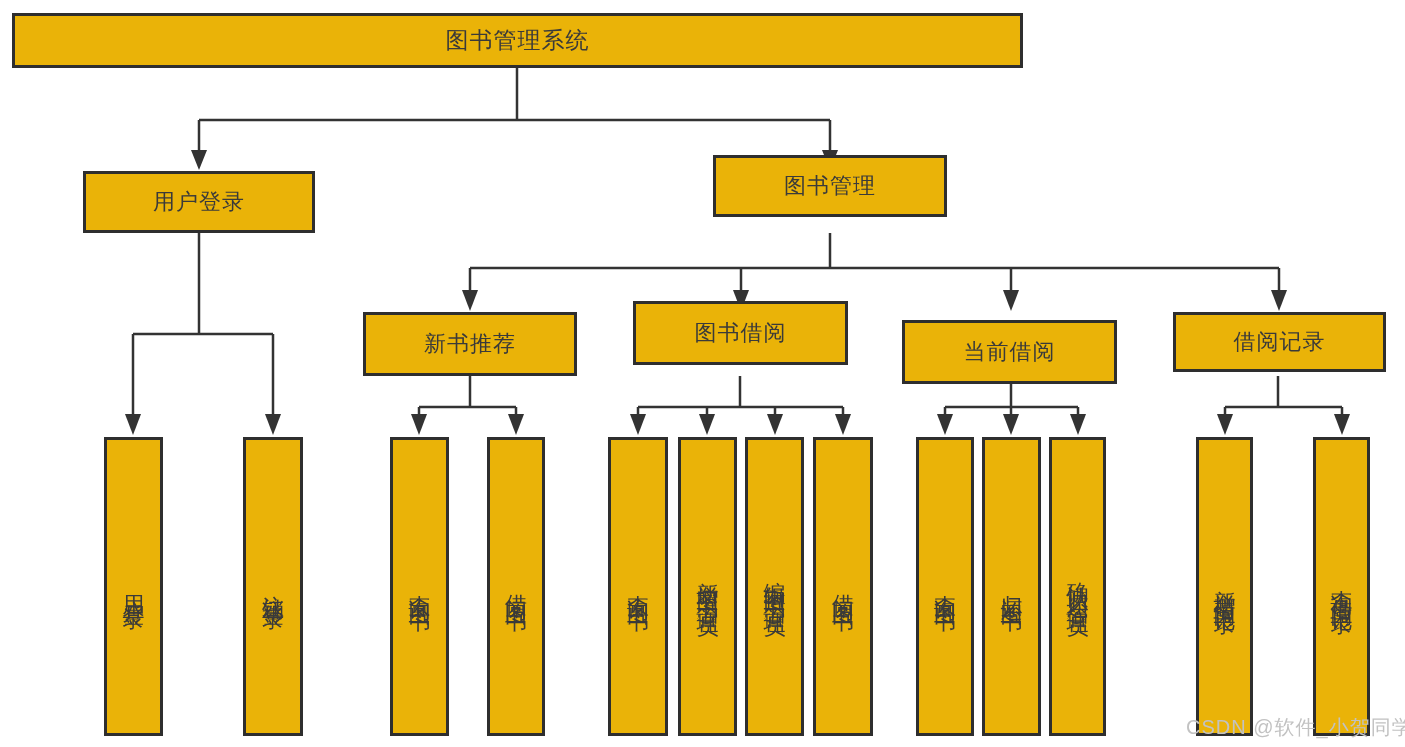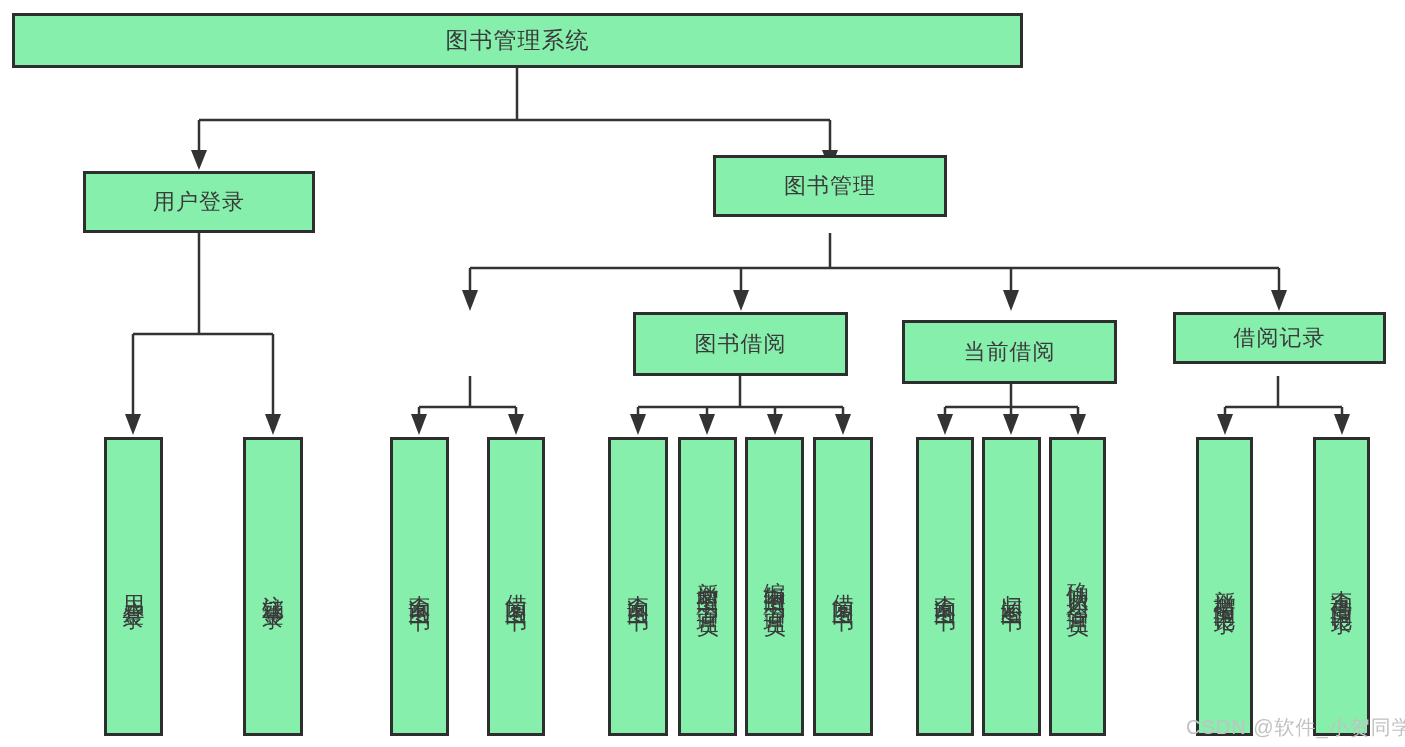--- a/index.html
+++ b/index.html
@@ -17,21 +17,21 @@
     left: 0; top: 0;
     width: 1405px; height: 747px;
     z-index: 1;
   }
   .connectors path { stroke: #333333; stroke-width: 2.5; fill: none; }
   .connectors polygon { fill: #333333; stroke: none; }
   .node {
     position: absolute;
     box-sizing: border-box;
     border: 3px solid #2e2e2e;
-    background: #86efac;
+    background: #eab308;
     display: flex;
     align-items: center;
     justify-content: center;
     color: #3a3a3a;
     z-index: 2;
     text-align: left;
   }
   .hnode { font-size: 22px; letter-spacing: 1px; }
   .root-node { font-size: 23px; }
   .vnode {
@@ -131,23 +131,24 @@
       <path d="M1342,407 V416"></path>
       <polygon points="1334,414 1350,414 1342,435"></polygon>
     </g>
   </svg>
 
   <div class="node hnode root-node" style="left:12px; top:13px; width:1011px; height:55px;">图书管理系统</div>
 
   <div class="node hnode" style="left:83px; top:171px; width:232px; height:62px;">用户登录</div>
   <div class="node hnode" style="left:713px; top:155px; width:234px; height:62px;">图书管理</div>
 
-  <div class="node hnode" style="left:633px; top:312px; width:215px; height:64px;">图书借阅</div>
+  <div class="node hnode" style="left:363px; top:312px; width:214px; height:64px;">新书推荐</div>
+  <div class="node hnode" style="left:633px; top:301px; width:215px; height:64px;">图书借阅</div>
   <div class="node hnode" style="left:902px; top:312px; width:215px; height:64px;margin-top:8px;">当前借阅</div>
-  <div class="node hnode" style="left:1173px; top:312px; width:213px; height:52px;">借阅记录</div>
+  <div class="node hnode" style="left:1173px; top:312px; width:213px; height:60px;">借阅记录</div>
 
   <div class="node vnode" style="left:104px; top:437px; width:59px; height:299px;">用户登录</div>
   <div class="node vnode" style="left:243px; top:437px; width:60px; height:299px;">注销登录</div>
 
   <div class="node vnode" style="left:390px; top:437px; width:59px; height:299px;">查询图书</div>
   <div class="node vnode" style="left:487px; top:437px; width:58px; height:299px;">借阅图书</div>
 
   <div class="node vnode" style="left:608px; top:437px; width:60px; height:299px;">查询图书</div>
   <div class="node vnode" style="left:678px; top:437px; width:59px; height:299px;">新增图书（管理员）</div>
   <div class="node vnode" style="left:745px; top:437px; width:59px; height:299px;">编辑图书（管理员）</div>

